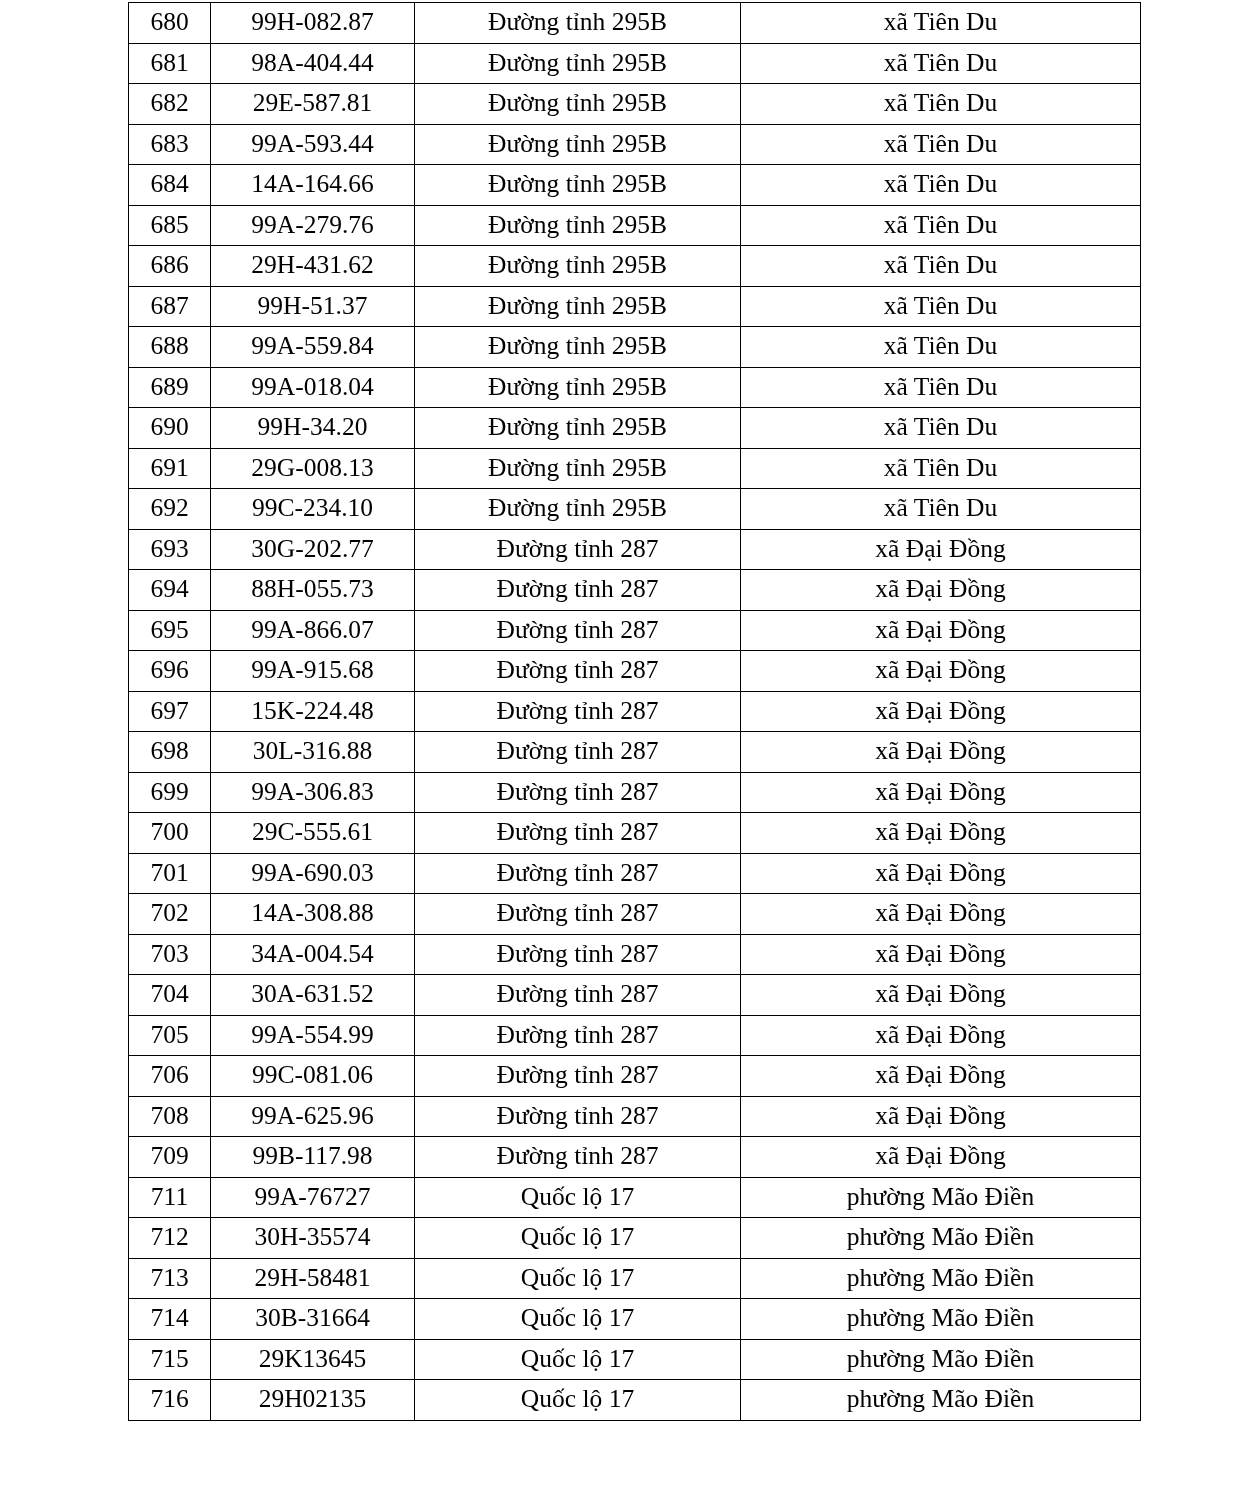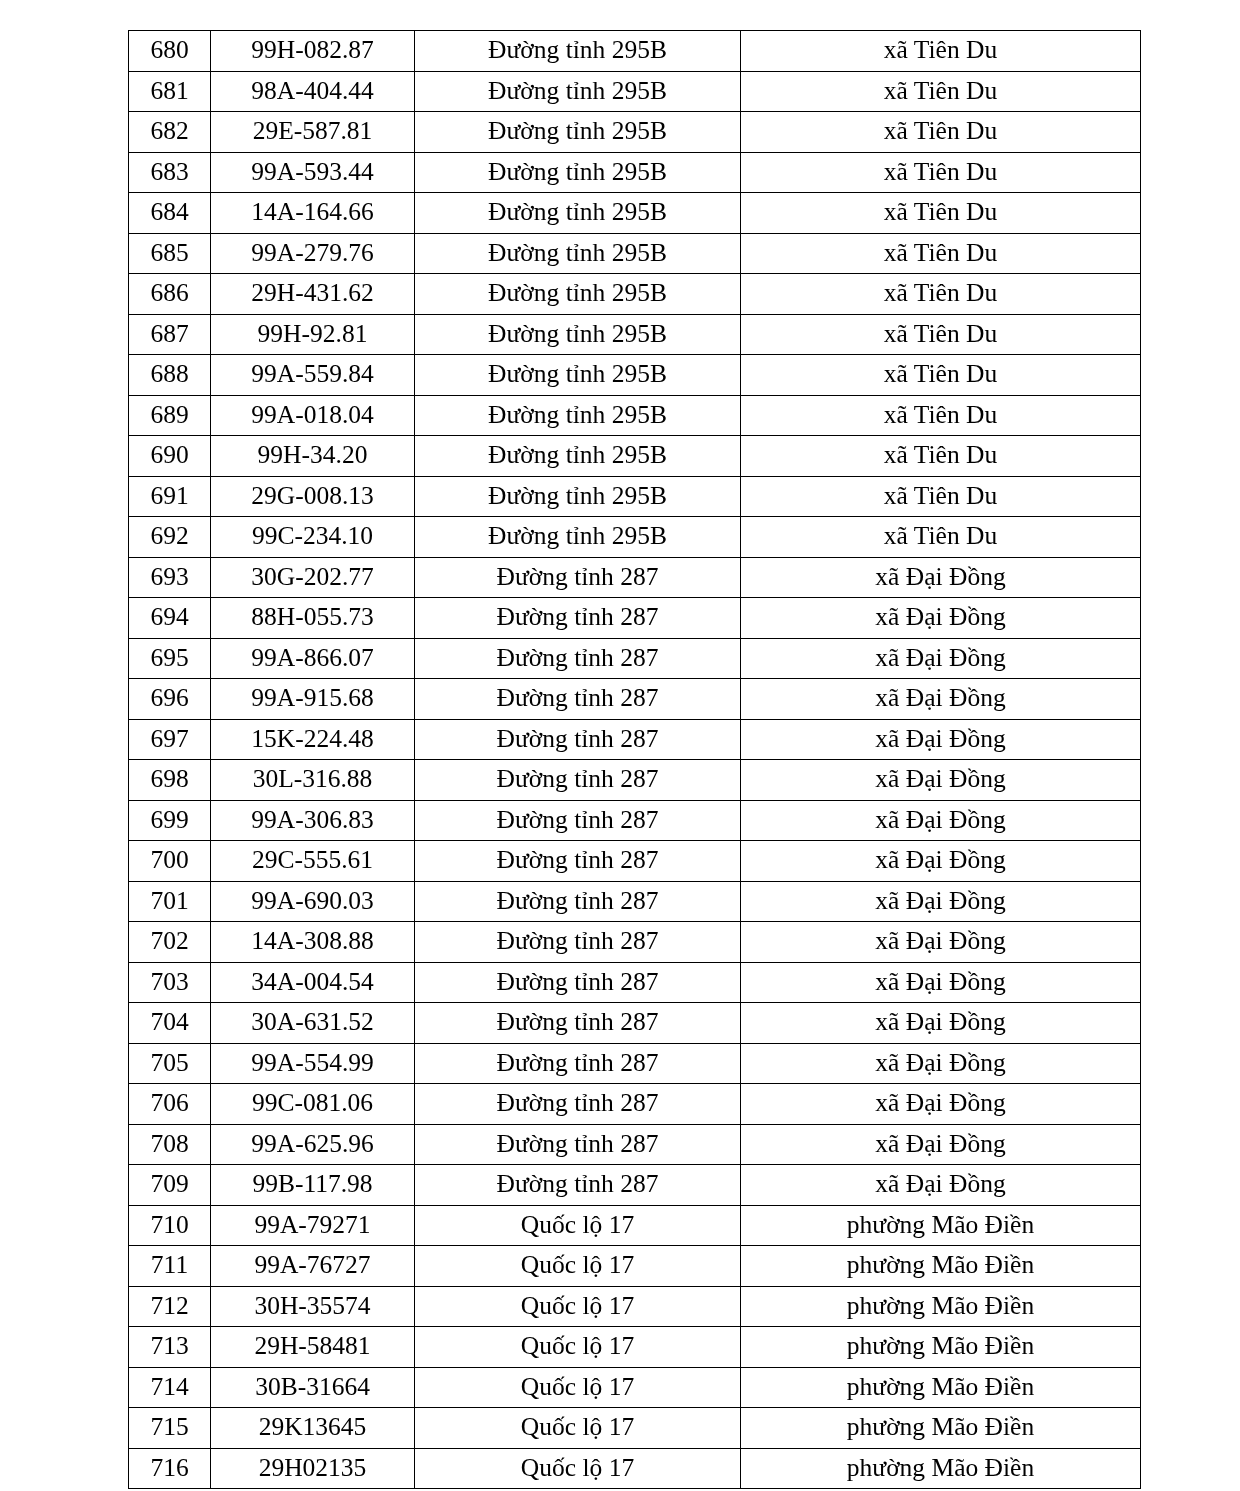--- a/index.html
+++ b/index.html
@@ -11,21 +11,21 @@
     width: 1240px;
     height: 1491px;
     font-family: "Liberation Serif", "DejaVu Serif", serif;
     color: #000000;
   }
   .page {
     position: relative;
     width: 1240px;
     height: 1444px;
     box-sizing: border-box;
-    padding: 30px 0 0 0;
+    padding: 2px 0 0 0;
   }
   table.plates {
     border-collapse: collapse;
     margin-left: 128px;
     width: 1012px;
     table-layout: fixed;
   }
   table.plates td {
     border: 1.6px solid #000000;
     height: 39.5px;
@@ -91,21 +91,21 @@
           <td>xã Tiên Du</td>
         </tr>
         <tr>
           <td>686</td>
           <td>29H-431.62</td>
           <td>Đường tỉnh 295B</td>
           <td>xã Tiên Du</td>
         </tr>
         <tr>
           <td>687</td>
-          <td>99H-92.81</td>
+          <td>99H-51.37</td>
           <td>Đường tỉnh 295B</td>
           <td>xã Tiên Du</td>
         </tr>
         <tr>
           <td>688</td>
           <td>99A-559.84</td>
           <td>Đường tỉnh 295B</td>
           <td>xã Tiên Du</td>
         </tr>
         <tr>
@@ -220,26 +220,20 @@
           <td>708</td>
           <td>99A-625.96</td>
           <td>Đường tỉnh 287</td>
           <td>xã Đại Đồng</td>
         </tr>
         <tr>
           <td>709</td>
           <td>99B-117.98</td>
           <td>Đường tỉnh 287</td>
           <td>xã Đại Đồng</td>
-        </tr>
-        <tr>
-          <td>710</td>
-          <td>99A-79271</td>
-          <td>Quốc lộ 17</td>
-          <td>phường Mão Điền</td>
         </tr>
         <tr>
           <td>711</td>
           <td>99A-76727</td>
           <td>Quốc lộ 17</td>
           <td>phường Mão Điền</td>
         </tr>
         <tr>
           <td>712</td>
           <td>30H-35574</td>

